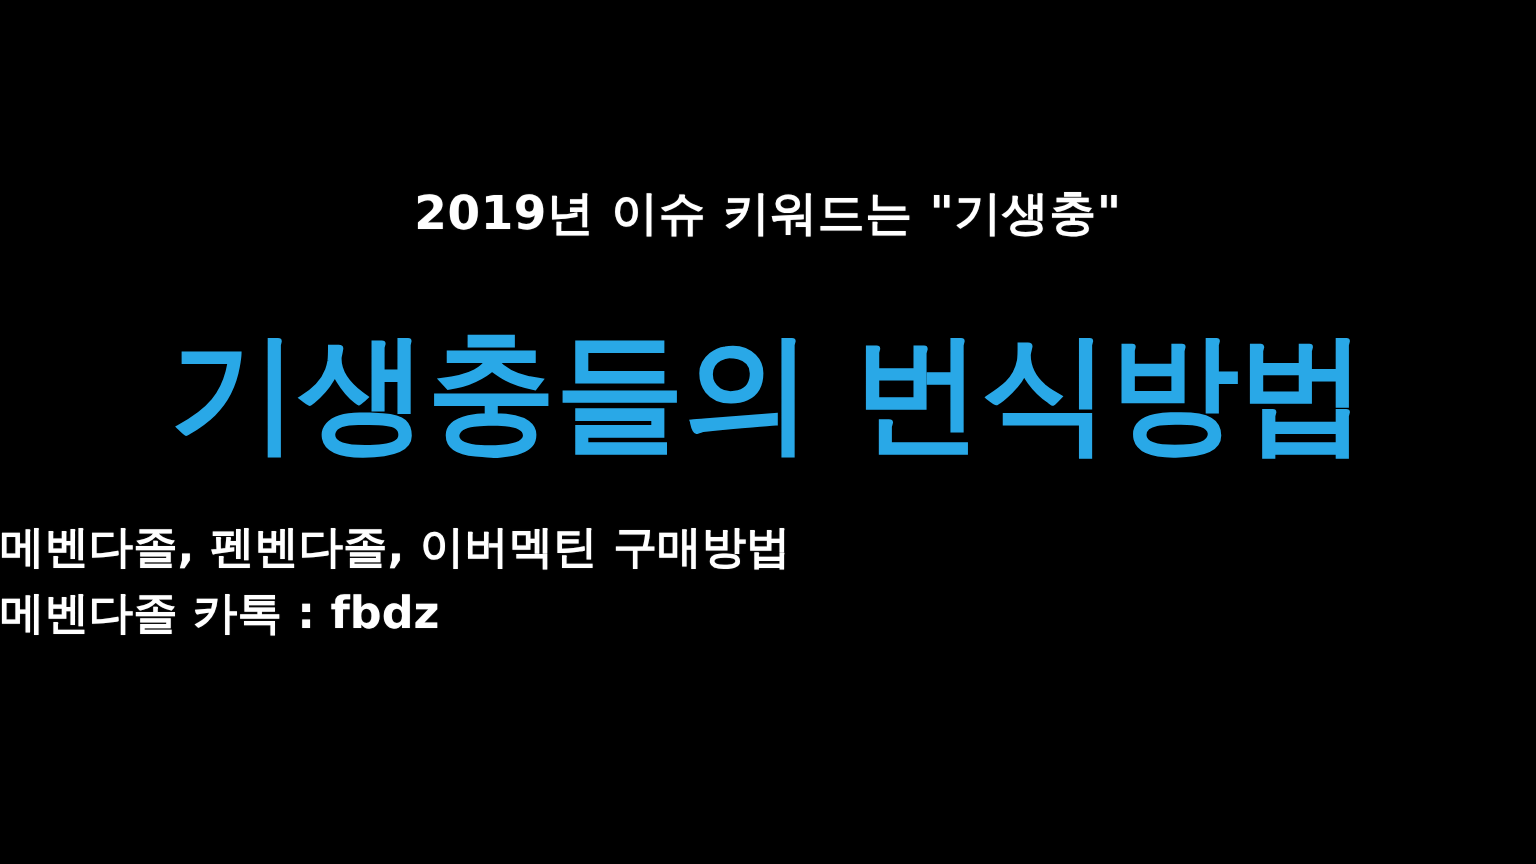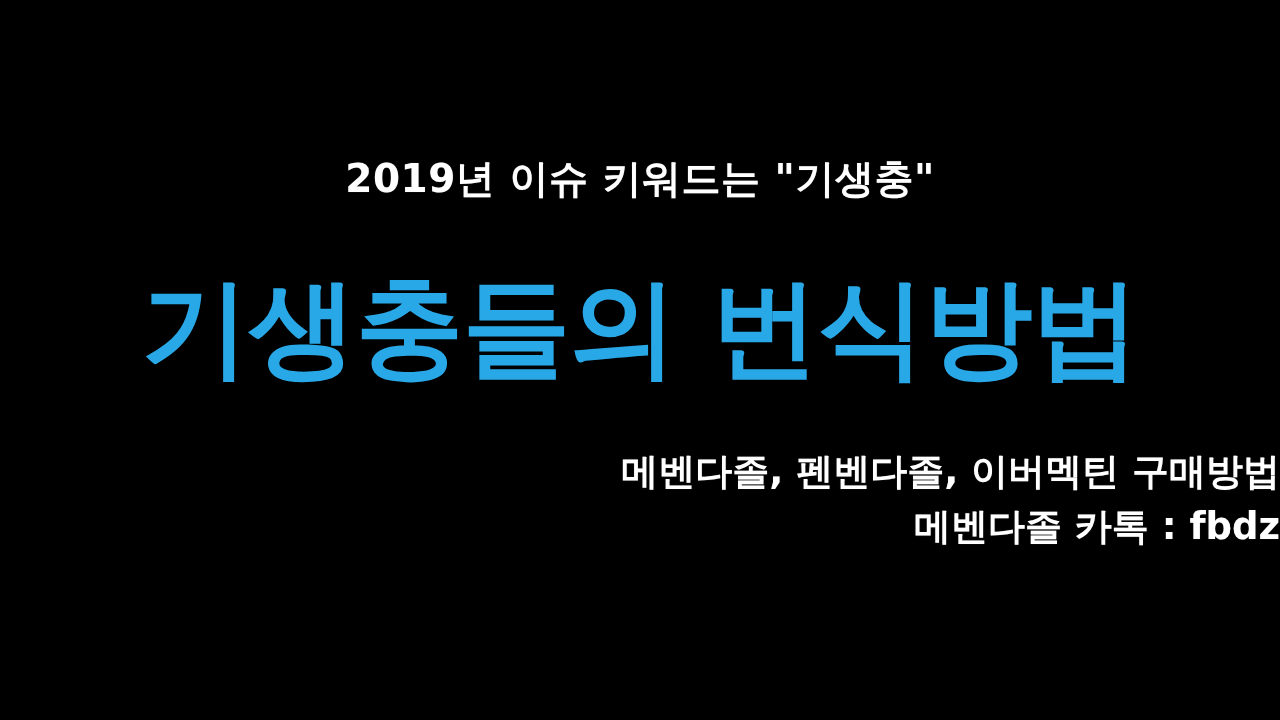--- a/index.html
+++ b/index.html
@@ -56,24 +56,24 @@
   }
 
   .headline .word-gap {
     display: inline-block;
     width: 34px;
   }
 
   
   .subtitle-block {
     position: absolute;
-    top: 444px;
+    top: 428px;
     left: 0;
     width: 1280px;
-    text-align: right;
+    text-align: left;
   }
 
   .subtitle-line {
     display: block;
     color: #ffffff;
     font-size: 37px;
     font-weight: 700;
     line-height: 55px;
     letter-spacing: 0px;
     white-space: nowrap;

